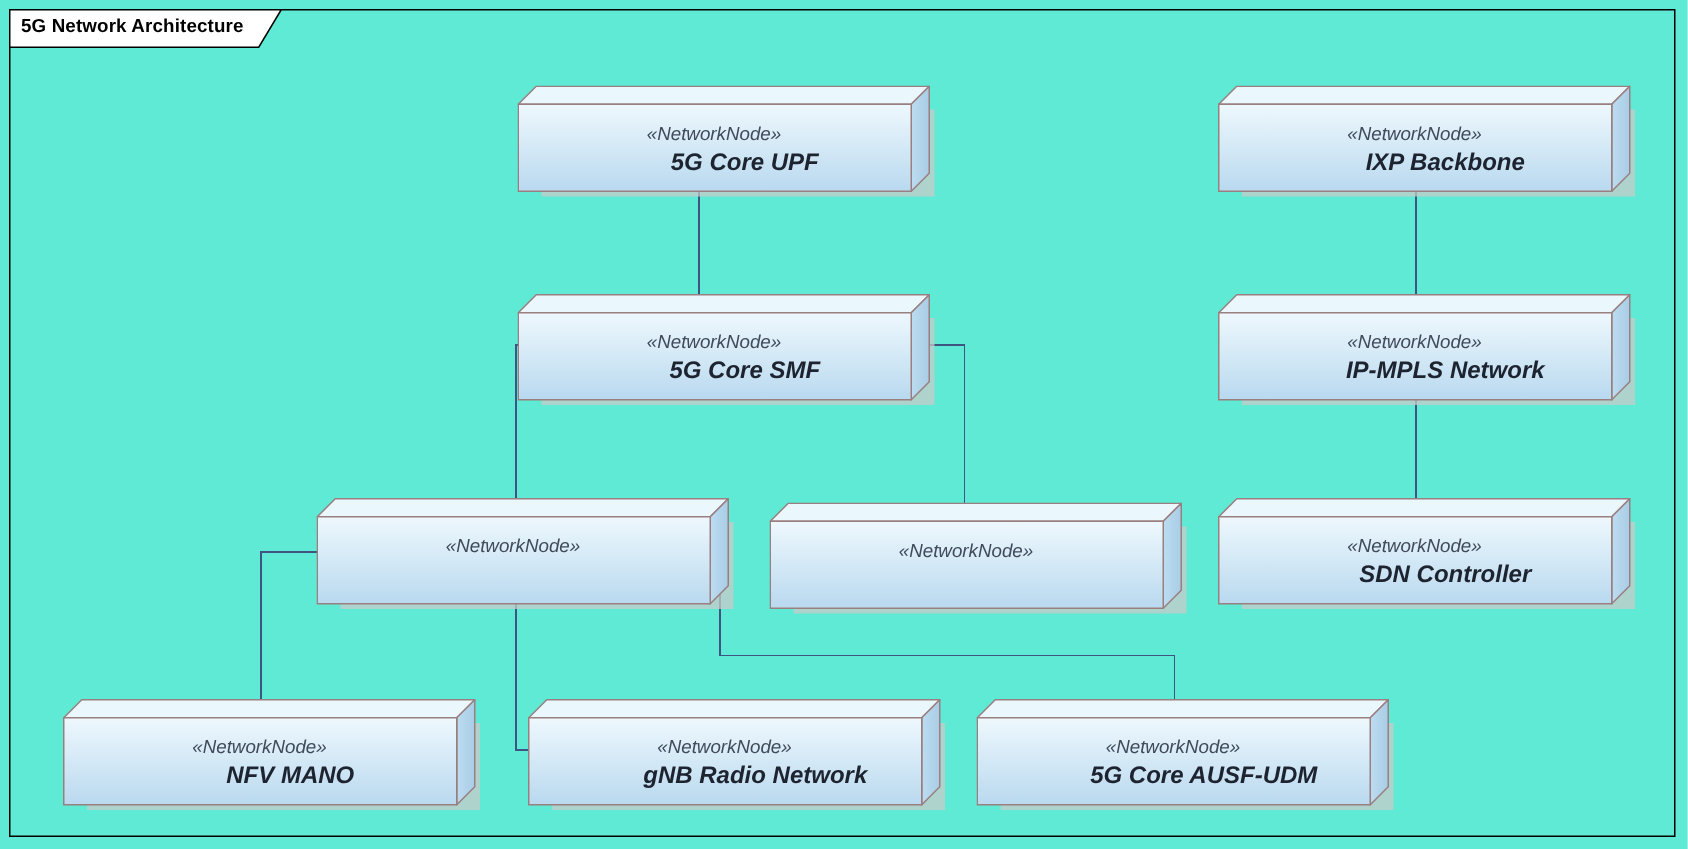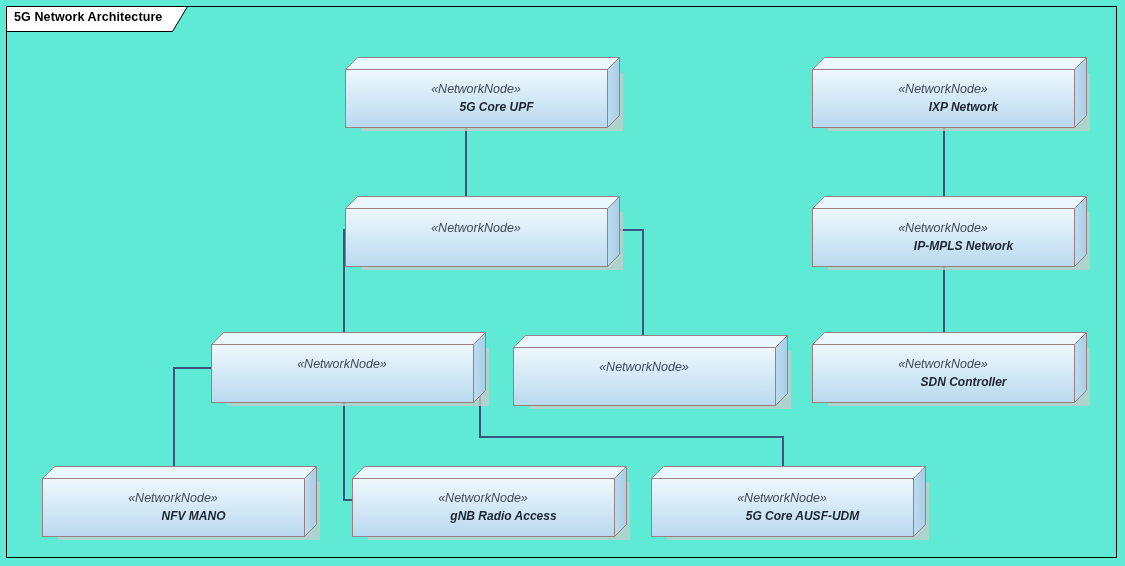--- a/index.html
+++ b/index.html
@@ -86,21 +86,21 @@
   }
   .node-stereotype {
     display: block;
     font-size: 12.5px;
     color: #404a5a;
     font-weight: normal;
     margin-bottom: 5px;
   }
   .node-name {
     display: block;
-    font-size: 12px;
+    font-size: 16px;
     color: #1d2430;
     font-weight: bold;
     margin-left: 41px;
   }
 </style>
 </head>
 <body>
 
 <div id="canvas">
 
@@ -159,21 +159,21 @@
               <stop offset="100%" stop-color="#a9cde6"></stop>
             </linearGradient>
           </defs>
           <path d="M16,74 L278,74 L278,16 L266,16 L266,62 L16,62 Z" fill="#c9c9c9" opacity="0.75"></path>
           <path d="M0.5,12.5 L12.5,0.5 L274.5,0.5 L262.5,12.5 Z" fill="#eaf7fc" stroke="#9a7f80" stroke-width="1" stroke-linejoin="round"></path>
           <path d="M262.5,12.5 L274.5,0.5 L274.5,58.5 L262.5,70.5 Z" fill="url(#gs_ixp_1)" stroke="#9a7f80" stroke-width="1" stroke-linejoin="round"></path>
           <rect x="0.5" y="12.5" width="262" height="58" fill="url(#g_ixp_1)" stroke="#9a7f80" stroke-width="1"></rect>
         </svg>
         <div class="node-label" style="top: 26px; width: 262px; right: auto;">
           <span class="node-stereotype">«NetworkNode»</span>
-          <span class="node-name">IXP Network</span>
+          <span class="node-name">IXP Backbone</span>
         </div>
       </div>
       <div class="node" style="left: 345px; top: 196px; width: 278px; height: 74px;">
         <svg width="279" height="75" viewBox="0 0 279 75">
           <defs>
             <linearGradient id="g_smf_2" x1="0" y1="0" x2="0" y2="1">
               <stop offset="0%" stop-color="#eef8fd"></stop>
               <stop offset="100%" stop-color="#b9d9ef"></stop>
             </linearGradient>
             <linearGradient id="gs_smf_2" x1="0" y1="0" x2="1" y2="0">
@@ -181,20 +181,21 @@
               <stop offset="100%" stop-color="#a9cde6"></stop>
             </linearGradient>
           </defs>
           <path d="M16,74 L278,74 L278,16 L266,16 L266,62 L16,62 Z" fill="#c9c9c9" opacity="0.75"></path>
           <path d="M0.5,12.5 L12.5,0.5 L274.5,0.5 L262.5,12.5 Z" fill="#eaf7fc" stroke="#9a7f80" stroke-width="1" stroke-linejoin="round"></path>
           <path d="M262.5,12.5 L274.5,0.5 L274.5,58.5 L262.5,70.5 Z" fill="url(#gs_smf_2)" stroke="#9a7f80" stroke-width="1" stroke-linejoin="round"></path>
           <rect x="0.5" y="12.5" width="262" height="58" fill="url(#g_smf_2)" stroke="#9a7f80" stroke-width="1"></rect>
         </svg>
         <div class="node-label" style="top: 26px; width: 262px; right: auto;">
           <span class="node-stereotype">«NetworkNode»</span>
+          <span class="node-name">5G Core SMF</span>
         </div>
       </div>
       <div class="node" style="left: 812px; top: 196px; width: 278px; height: 74px;">
         <svg width="279" height="75" viewBox="0 0 279 75">
           <defs>
             <linearGradient id="g_ipmpls_3" x1="0" y1="0" x2="0" y2="1">
               <stop offset="0%" stop-color="#eef8fd"></stop>
               <stop offset="100%" stop-color="#b9d9ef"></stop>
             </linearGradient>
             <linearGradient id="gs_ipmpls_3" x1="0" y1="0" x2="1" y2="0">
@@ -310,21 +311,21 @@
               <stop offset="100%" stop-color="#a9cde6"></stop>
             </linearGradient>
           </defs>
           <path d="M16,74 L278,74 L278,16 L266,16 L266,62 L16,62 Z" fill="#c9c9c9" opacity="0.75"></path>
           <path d="M0.5,12.5 L12.5,0.5 L274.5,0.5 L262.5,12.5 Z" fill="#eaf7fc" stroke="#9a7f80" stroke-width="1" stroke-linejoin="round"></path>
           <path d="M262.5,12.5 L274.5,0.5 L274.5,58.5 L262.5,70.5 Z" fill="url(#gs_gnb_8)" stroke="#9a7f80" stroke-width="1" stroke-linejoin="round"></path>
           <rect x="0.5" y="12.5" width="262" height="58" fill="url(#g_gnb_8)" stroke="#9a7f80" stroke-width="1"></rect>
         </svg>
         <div class="node-label" style="top: 26px; width: 262px; right: auto;">
           <span class="node-stereotype">«NetworkNode»</span>
-          <span class="node-name">gNB Radio Access</span>
+          <span class="node-name">gNB Radio Network</span>
         </div>
       </div>
       <div class="node" style="left: 651px; top: 466px; width: 278px; height: 74px;">
         <svg width="279" height="75" viewBox="0 0 279 75">
           <defs>
             <linearGradient id="g_ausf_9" x1="0" y1="0" x2="0" y2="1">
               <stop offset="0%" stop-color="#eef8fd"></stop>
               <stop offset="100%" stop-color="#b9d9ef"></stop>
             </linearGradient>
             <linearGradient id="gs_ausf_9" x1="0" y1="0" x2="1" y2="0">

